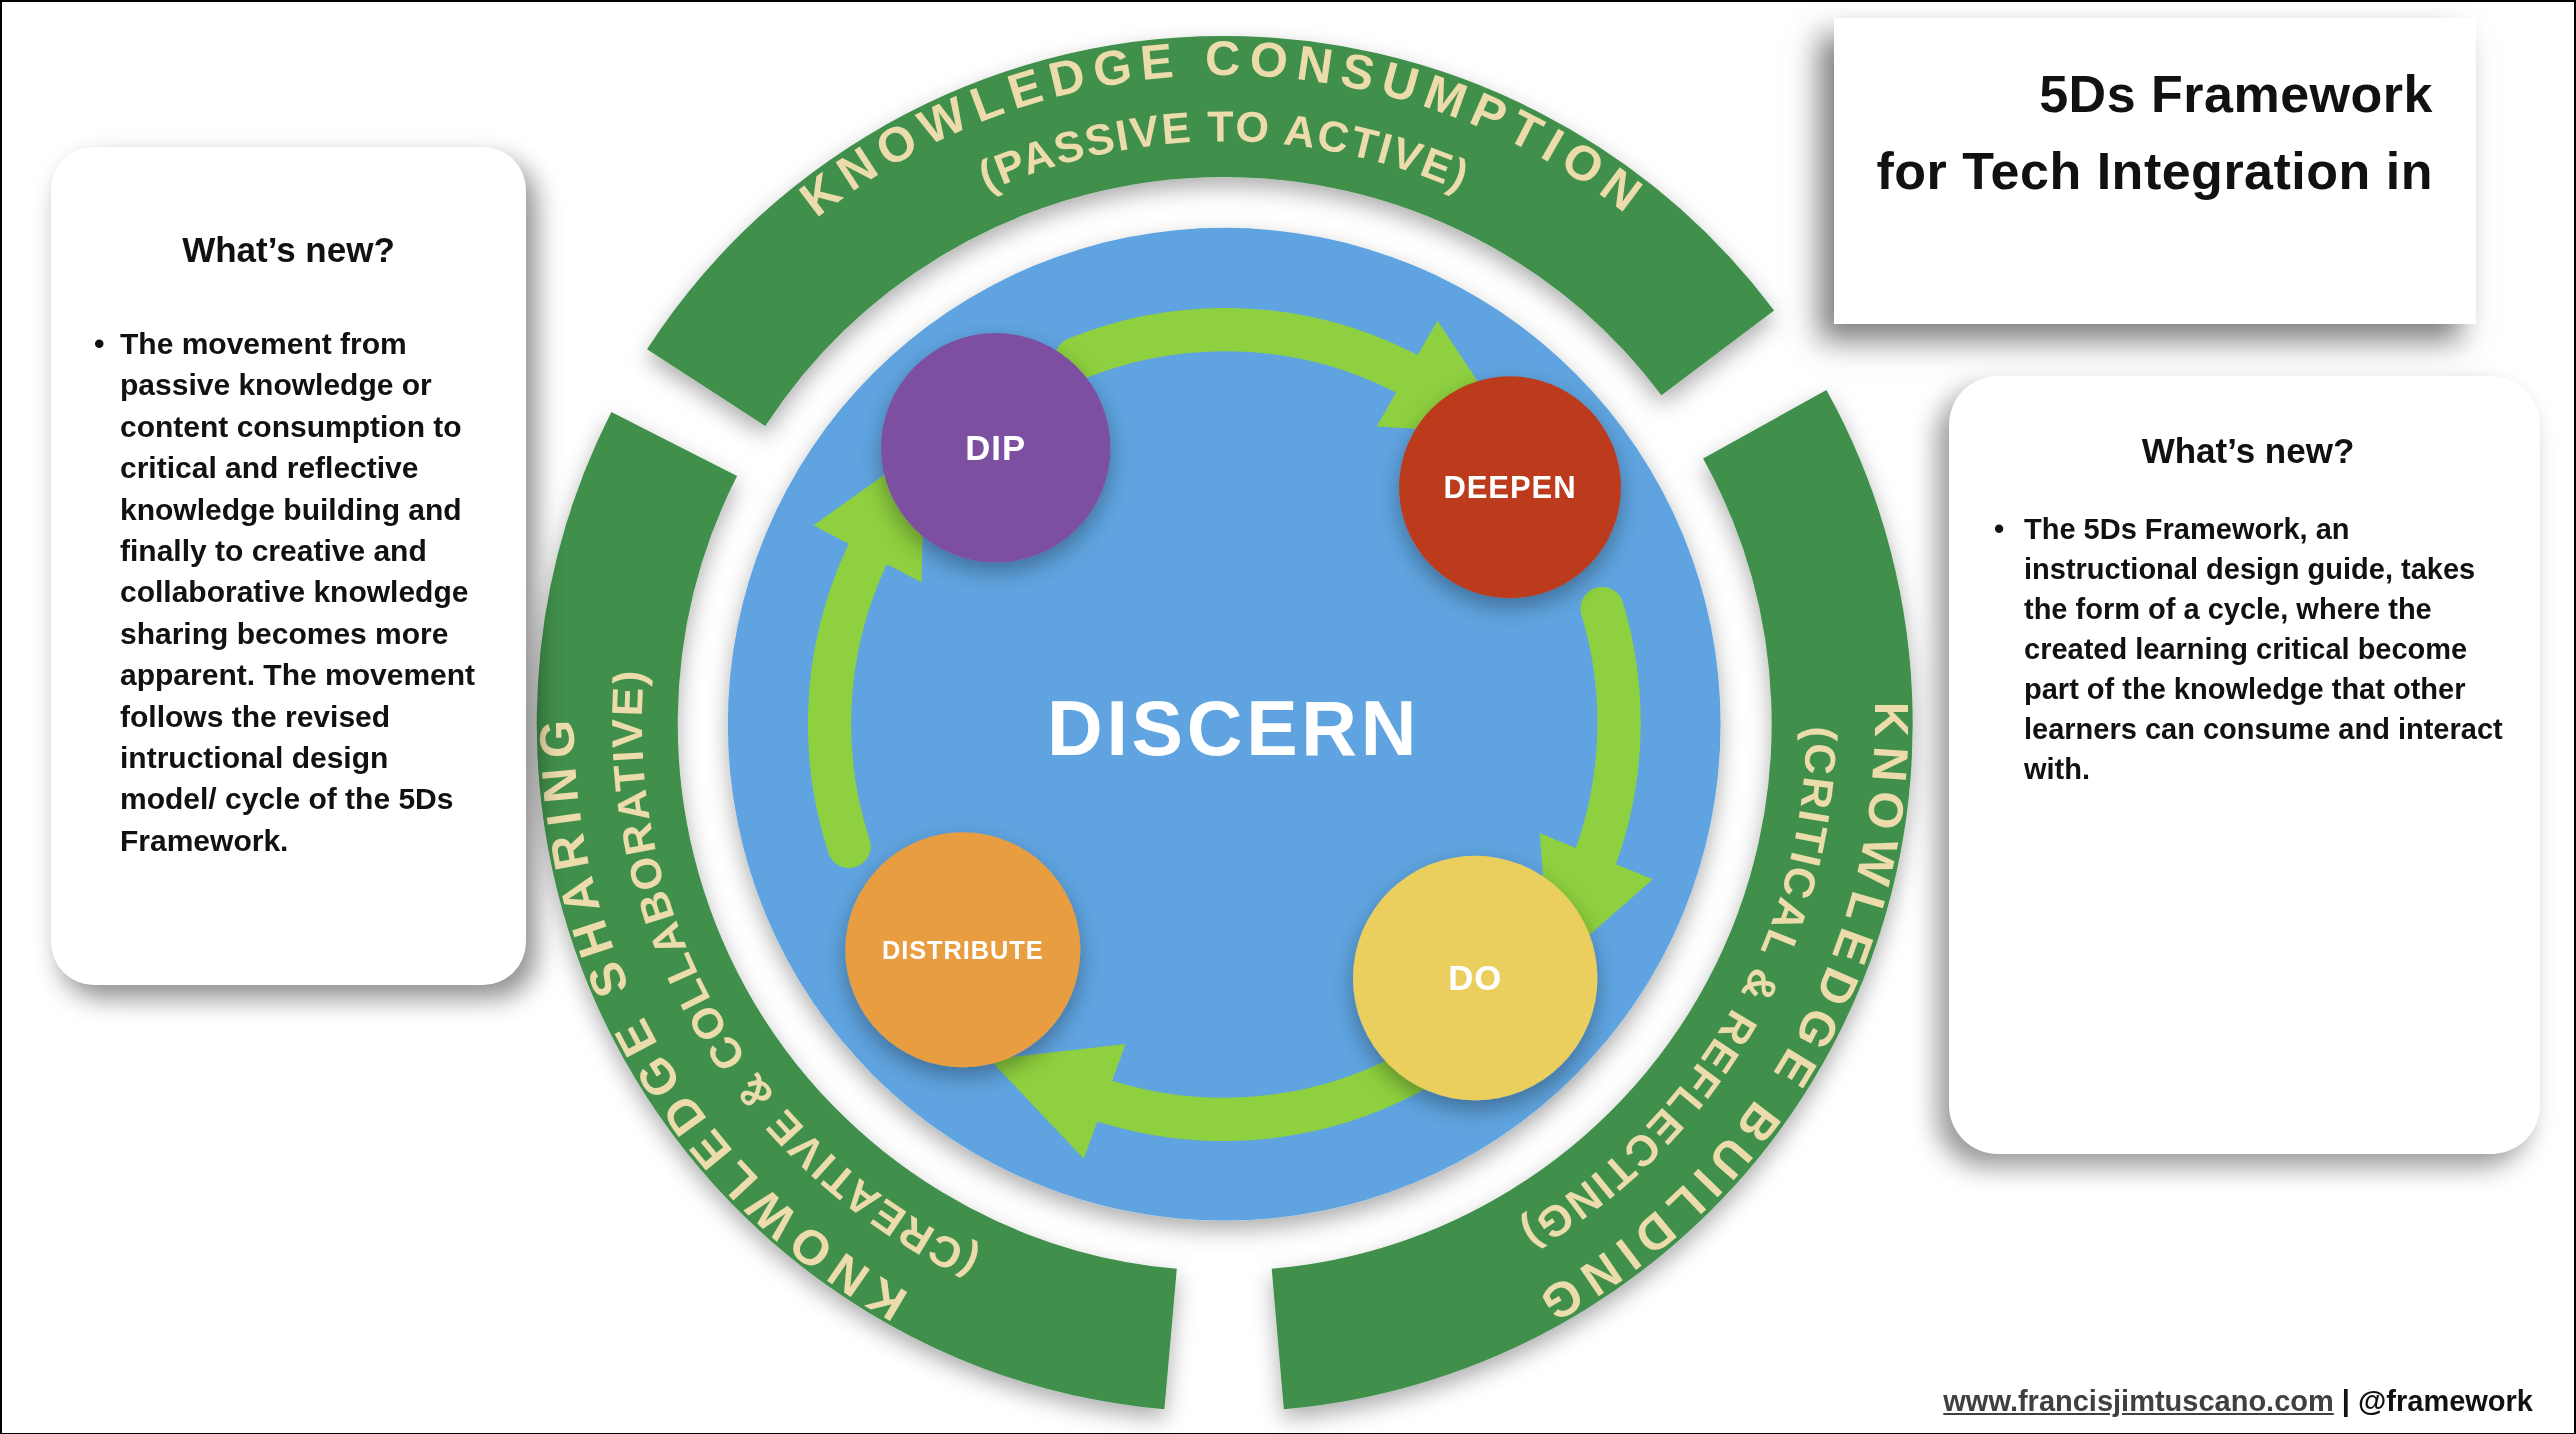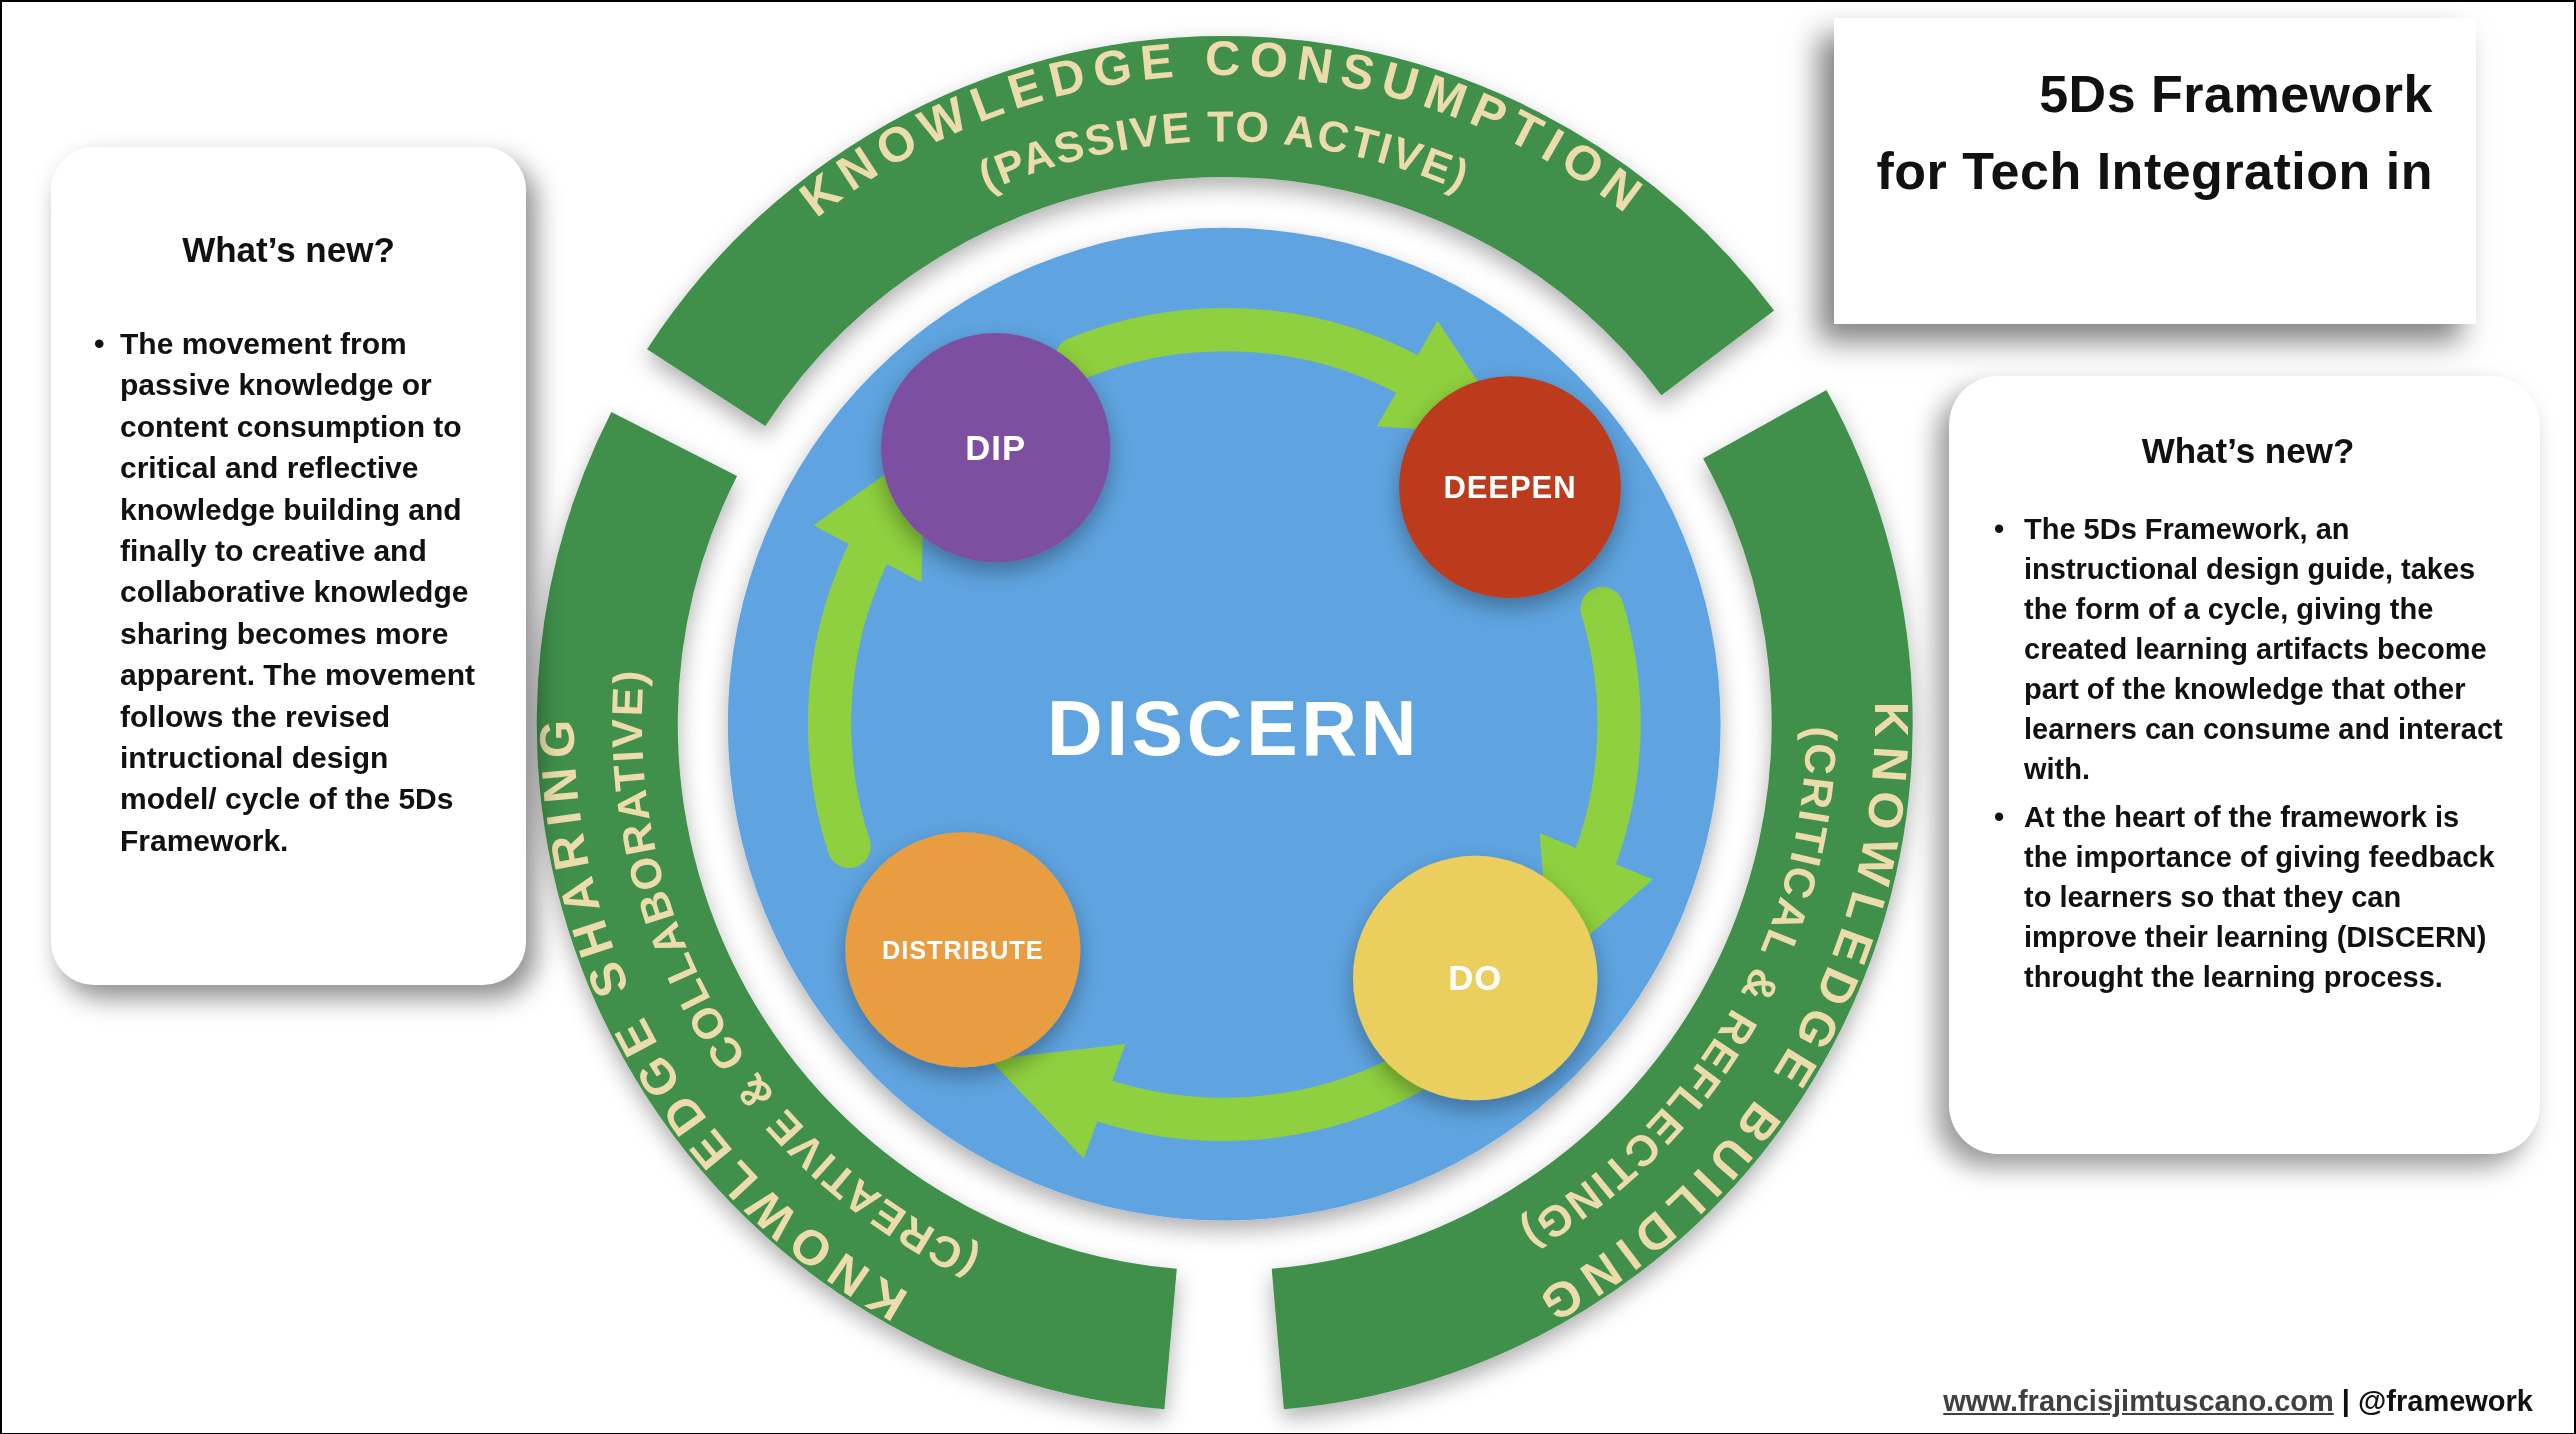--- a/index.html
+++ b/index.html
@@ -200,21 +200,20 @@
   <div class="card left-panel">
     <div class="panel-heading">What’s new?</div>
     <ul class="bullets">
       <li>The movement from passive knowledge or content consumption to critical and reflective knowledge building and finally to creative and collaborative knowledge sharing becomes more apparent. The movement follows the revised intructional design model/ cycle of the 5Ds Framework.</li>
     </ul>
   </div>
 
   <div class="card right-panel">
     <div class="panel-heading">What’s new?</div>
     <ul class="bullets">
-      <li>The 5Ds Framework, an instructional design guide, takes the form of a cycle, giving the created learning artifacts become part of the knowledge that other learners can consume and interact with.</li>
-      <li>At the heart of the framework is the importance of giving feedback to learners so that they can improve their learning (DISCERN) throught the learning process.</li>
+      <li>The 5Ds Framework, an instructional design guide, takes the form of a cycle, where the created learning critical become part of the knowledge that other learners can consume and interact with.</li>
     </ul>
   </div>
 
   <div class="footer"><span class="footer-link">www.francisjimtuscano.com</span><span class="footer-sep"> | </span><span class="footer-handle">@framework</span></div>
 
 </div>
 
 
 </body></html>

